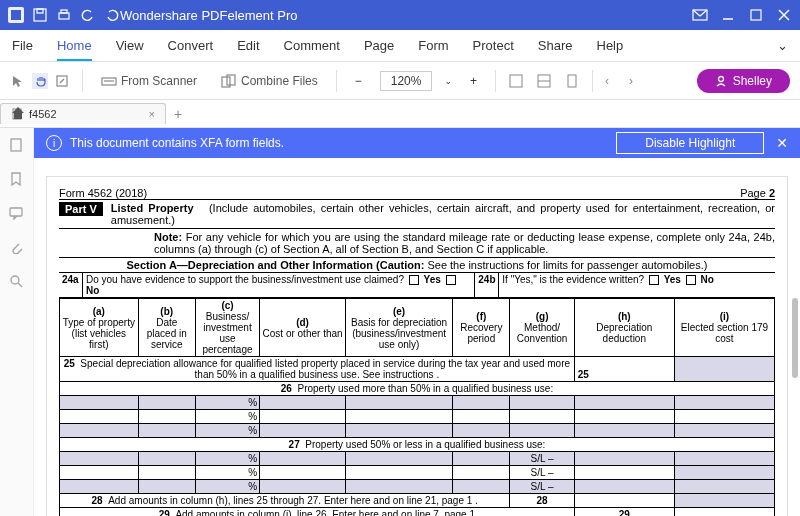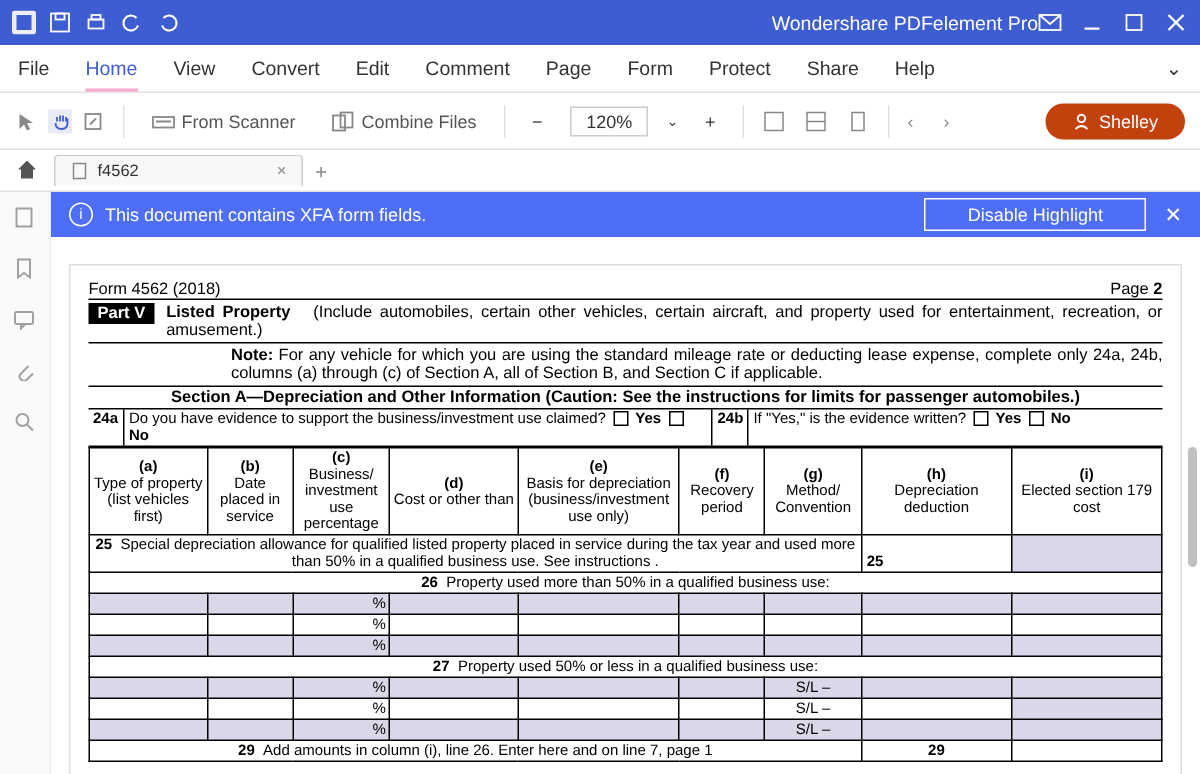--- a/index.html
+++ b/index.html
@@ -1,30 +1,30 @@
 <!DOCTYPE html>
 <html><head>
 <meta charset="utf-8">
 <style>
 *{margin:0;padding:0;box-sizing:border-box;font-family:"Segoe UI",Arial,sans-serif}
 body{width:800px;height:516px;overflow:hidden;background:#fff;font-size:12px;color:#333}
 .titlebar{height:30px;background:#3e5dd0;display:flex;align-items:center;padding:0 8px;color:#fff}
 .titlebar .left{display:flex;gap:8px;align-items:center}
-.titlebar .center{flex:1;text-align:right;font-size:13px}
+.titlebar .center{flex:1;text-align:left;font-size:13px}
 .titlebar .right{display:flex;gap:12px;align-items:center}
 .icon{width:16px;height:16px;display:inline-flex;align-items:center;justify-content:center}
 .menubar{height:32px;display:flex;align-items:center;padding:0 12px;gap:24px;border-bottom:1px solid #e0e0e0}
 .menubar span{font-size:13px;color:#333;cursor:pointer}
-.menubar .active{color:#3e5dd0;border-bottom:2px solid #f9a8d4;padding-bottom:6px;margin-bottom:-8px}
+.menubar .active{color:#3e5dd0;border-bottom:2px solid #0ea5e9;padding-bottom:6px;margin-bottom:-8px}
 .toolbar{height:38px;display:flex;align-items:center;padding:0 10px;gap:12px;border-bottom:1px solid #e0e0e0}
 .tool-group{display:flex;align-items:center;gap:6px}
 .tool-btn{display:flex;align-items:center;gap:4px;padding:4px 6px;font-size:12px;color:#555;cursor:pointer}
 .zoom-box{border:1px solid #ccc;padding:2px 10px;font-size:12px}
-.user-btn{background:#c2410c;color:#fff;padding:5px 18px;border-radius:14px;font-size:12px;display:flex;align-items:center;gap:6px;margin-left:auto}
-.tabbar{height:28px;display:flex;align-items:center;padding-left:36px;border-bottom:1px solid #e0e0e0;position:relative}
+.user-btn{background:#a21caf;color:#fff;padding:5px 18px;border-radius:14px;font-size:12px;display:flex;align-items:center;gap:6px;margin-left:auto}
+.tabbar{height:28px;display:flex;align-items:center;border-bottom:1px solid #e0e0e0;position:relative}
 .home-icon{position:absolute;left:10px;top:5px}
 .tab{display:flex;align-items:center;gap:6px;padding:4px 10px;border:1px solid #ccc;border-bottom:none;font-size:11px;background:#f8f8f8;border-radius:3px 3px 0 0}
 .tab-close{color:#888;cursor:pointer}
 .tab-add{margin-left:8px;color:#888;cursor:pointer;font-size:14px}
 .workspace{display:flex;height:388px}
 .sidebar{width:34px;background:#fafafa;border-right:1px solid #eee;display:flex;flex-direction:column;align-items:center;padding-top:10px;gap:18px}
 .sidebar .sicon{width:16px;height:16px;cursor:pointer;opacity:0.6}
 .content{flex:1;overflow:hidden;position:relative}
 .banner{background:#4f6ef7;color:#fff;height:30px;display:flex;align-items:center;padding:0 12px;font-size:12px}
 .banner-icon{margin-right:8px;width:16px;height:16px;border:1.5px solid #fff;border-radius:50%;display:flex;align-items:center;justify-content:center;font-size:10px}
@@ -238,21 +238,21 @@
     <div class="page">
       <div class="page-header">
         <span>Form 4562 (2018)</span>
         <span><span>Page </span><b>2</b></span>
       </div>
       <div class="title-line">
         <span class="partv">Part V</span>
         <span style="flex:1"><span class="bold">Listed Property</span>&nbsp;&nbsp;&nbsp;<span>(Include automobiles, certain other vehicles, certain aircraft, and property used for entertainment, recreation, or amusement.)</span></span>
       </div>
       <div class="note"><span class="bold">Note:</span><span> For any vehicle for which you are using the standard mileage rate or deducting lease expense, complete only 24a, 24b, columns (a) through (c) of Section A, all of Section B, and Section C if applicable.</span></div>
-      <div class="section-a"><span>Section A—Depreciation and Other Information (Caution: </span><span style="font-weight:bold">See the instructions for limits for passenger automobiles.)</span></div>
+      <div class="section-a"><span>Section A—Depreciation and Other Information (Caution: </span><span style="font-weight:normal">See the instructions for limits for passenger automobiles.)</span></div>
       <div class="row24">
         <div class="cell" style="width:24px"><b>24a</b></div>
         <div class="cell" style="flex:1"><span>Do you have evidence to support the business/investment use claimed?</span> <span class="chk"></span> <b>Yes</b> <span class="chk"></span> <b>No</b></div>
         <div class="cell" style="width:24px"><b>24b</b></div>
         <div class="cell" style="flex:0.7;border-right:none"><span>If "Yes," is the evidence written?</span> <span class="chk"></span> <b>Yes</b> <span class="chk"></span> <b>No</b></div>
       </div>
       <table class="grid">
         <tbody>
             <tr>
           <th style="width:11%"><b>(a)</b><br><span>Type of property (list vehicles first)</span></th>
@@ -338,20 +338,26 @@
               <td></td>
               <td style="text-align:right">%</td>
               <td></td>
               <td></td>
               <td></td>
               <td class="row-label">S/L –</td>
               <td></td>
               <td class="shaded"></td>
             </tr>
         <tr>
+              <td colspan="6" class="row-label"><b>28</b>&nbsp;&nbsp;<span>Add amounts in column (h), lines 25 through 27. Enter here and on line 21, page 1    .</span></td>
+              <td><b>28</b></td>
+              <td></td>
+              <td class="shaded"></td>
+            </tr>
+        <tr>
               <td colspan="7" class="row-label"><b>29</b>&nbsp;&nbsp;<span>Add amounts in column (i), line 26. Enter here and on line 7, page 1</span></td>
               <td><b>29</b></td>
               <td></td>
             </tr>
       </tbody>
         </table>
 
     </div>
     <div class="scrollbar"></div>
   </div>

